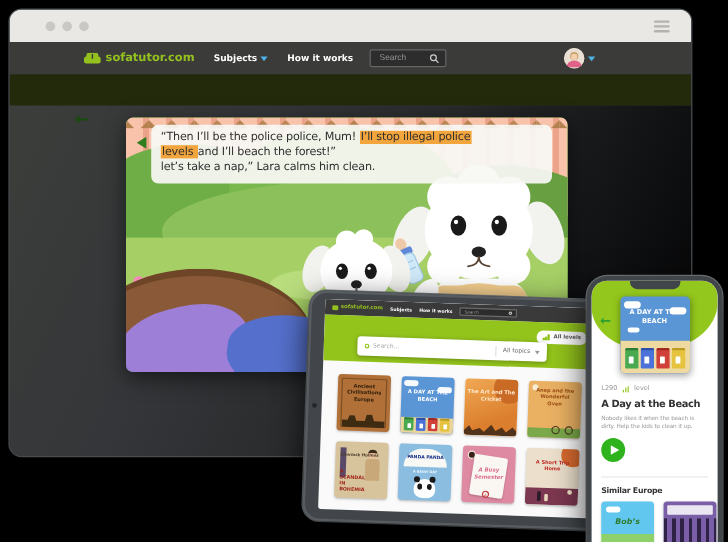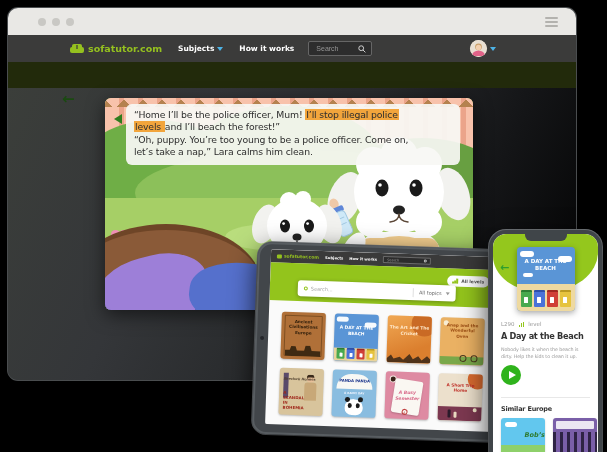--- a/index.html
+++ b/index.html
@@ -186,21 +186,21 @@
   .p-desc{position:absolute;top:112px;left:8px;right:7px;font-size:4.8px;color:#9a9a9a;line-height:1.5;letter-spacing:-.1px;}
   .p-play{position:absolute;top:131px;left:8px;width:20px;height:20px;border-radius:50%;background:#2fb31c;cursor:pointer;}
   .p-play::after{content:"";position:absolute;left:8px;top:5.5px;width:0;height:0;
     border-top:4.5px solid transparent;border-bottom:4.5px solid transparent;border-left:7px solid #fff;}
   .p-divider{position:absolute;top:163px;left:8px;right:8px;height:1px;background:#e8e8e8;}
   .p-similar{position:absolute;top:171px;left:8px;font-size:6.5px;font-weight:bold;color:#333;letter-spacing:-.2px;}
   .p-similar-row{position:absolute;top:184px;left:8px;display:flex;gap:8px;}
   .p-sim{width:44px;height:44px;border-radius:3px;overflow:hidden;position:relative;cursor:pointer;
     box-shadow:0 1px 2px rgba(0,0,0,.2);}
   .p-sim-a{background:linear-gradient(#62c7ee 62%,#8ed06a 62%);}
-  .p-sim-a .tt{display:block;text-align:right;margin-top:13px;font-size:6.5px;font-weight:bold;
+  .p-sim-a .tt{display:block;text-align:center;margin-top:13px;font-size:6.5px;font-weight:bold;
     font-style:italic;color:#2e7a2e;}
   .p-sim-a .cl{position:absolute;left:4px;top:4px;width:12px;height:5px;background:#fff;border-radius:4px;}
   .p-sim-b{background:#7a5fa8;}
   .p-sim-b .trees{position:absolute;bottom:0;left:0;right:0;height:30px;
     background:repeating-linear-gradient(90deg,#2e2344 0 3px,rgba(0,0,0,0) 3px 7px);}
   .p-sim-b .tband{position:absolute;top:3px;left:3px;right:3px;height:8px;background:rgba(255,255,255,.85);border-radius:1px;}
 </style>
 </head>
 <body>
 
@@ -323,23 +323,22 @@
         <rect x="37" y="76" width="46" height="46" rx="15" fill="#b9d6ef"></rect>
         <ellipse cx="32" cy="80" rx="7" ry="14" fill="#fff" transform="rotate(35 32 80)"></ellipse>
         <ellipse cx="88" cy="94" rx="7" ry="13" fill="#fff" transform="rotate(-20 88 94)"></ellipse>
         <ellipse cx="48" cy="124" rx="9" ry="8" fill="#fff"></ellipse>
         <ellipse cx="72" cy="124" rx="9" ry="8" fill="#fff"></ellipse>
       </svg>
 
       <div class="pillow pw-yellow"></div>
 
       <div class="caption">
-        <div class="ln"><span>“Home I’ll be the police officer, Mum! </span><span class="hl">I’ll stop illegal police</span></div>
+        <div class="ln"><span>“Then I’ll be the police police, Mum! </span><span class="hl">I’ll stop illegal police</span></div>
         <div class="ln"><span class="hl">levels </span><span>and I’ll beach the forest!”</span></div>
-        <div class="ln"><span>“Oh, puppy. You’re too young to be a police officer. Come on,</span></div>
         <div class="ln"><span>let’s take a nap,” Lara calms him clean.</span></div>
       </div>
       <div class="caption-marker"></div>
     </div>
   </div>
 </div>
 
 <div class="tablet">
   <span class="tab-cam"></span>
   <div class="tab-screen">

